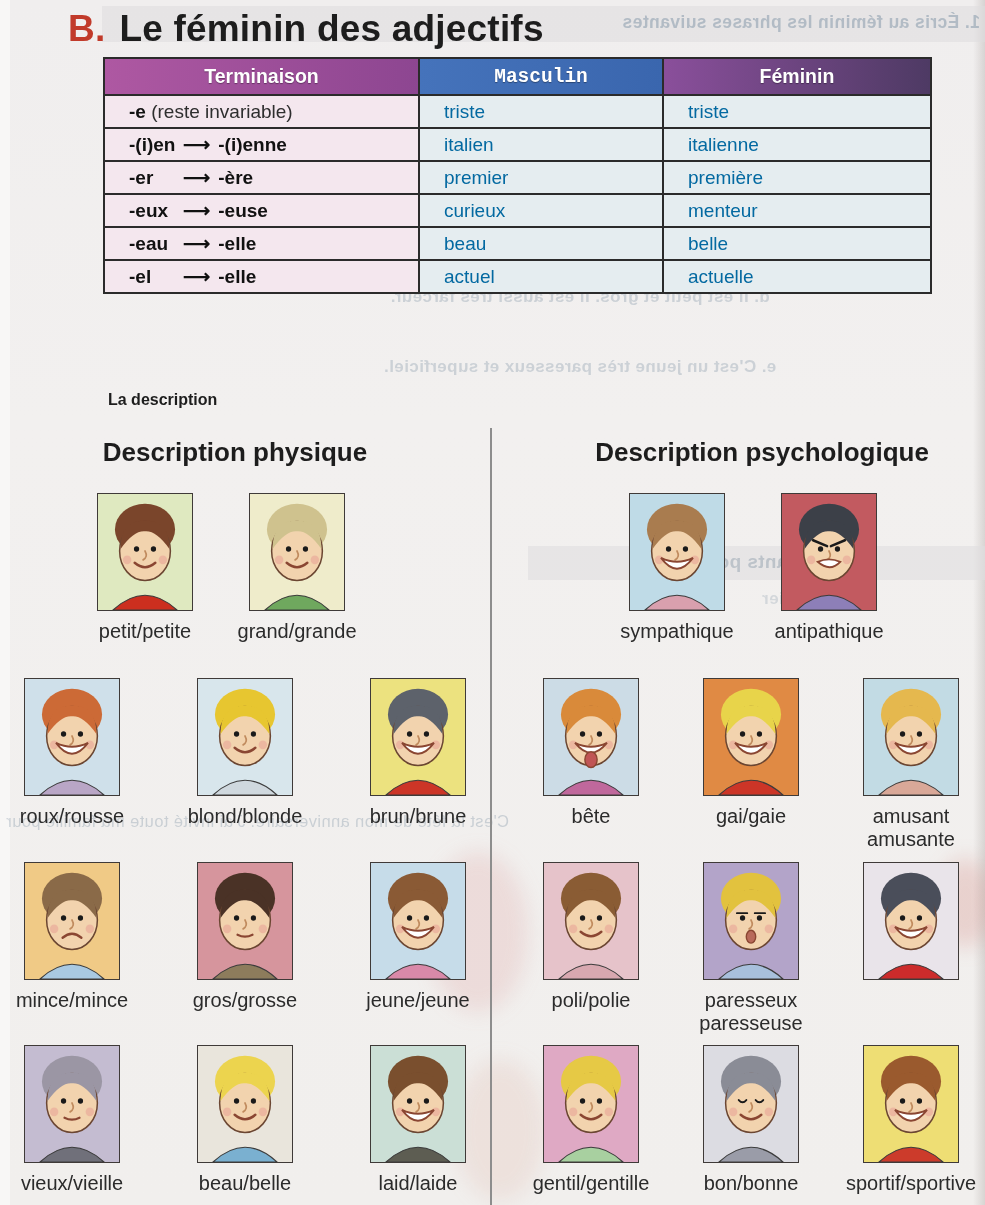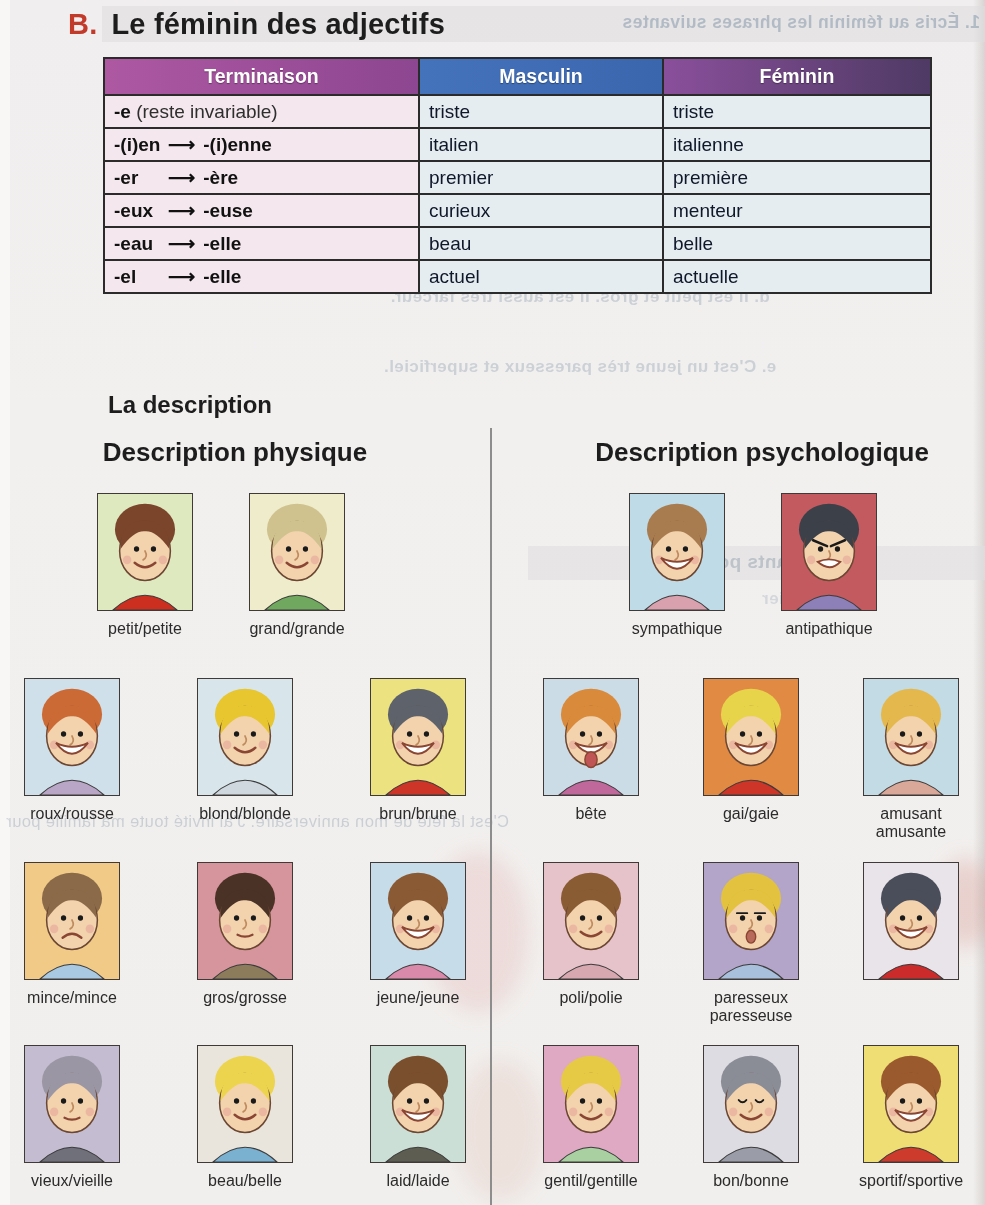--- a/index.html
+++ b/index.html
@@ -5,59 +5,59 @@
   html,body{margin:0;padding:0;}
   .page{position:relative;width:985px;height:1205px;overflow:hidden;
         background:linear-gradient(180deg,#f0eeee 0%,#f2f0ef 35%,#f1efed 100%);
         font-family:"Liberation Sans",sans-serif;color:#1d1d1d;}
   .edge-left{position:absolute;left:0;top:0;width:10px;height:100%;background:#f8f7f6;}
   .edge-right{position:absolute;left:973px;top:0;width:12px;height:100%;
         background:linear-gradient(90deg,rgba(0,0,0,0),rgba(115,105,100,.20));}
   .title-band{position:absolute;left:102px;top:6px;width:883px;height:36px;background:rgba(222,220,222,.55);}
   .band-poss{position:absolute;left:528px;top:546px;width:457px;height:34px;background:rgba(224,221,224,.6);}
 
-  .title{position:absolute;left:68px;top:8px;margin:0;font-size:29px;font-weight:bold;letter-spacing:.2px;}
+  .title{position:absolute;left:68px;top:8px;margin:0;font-size:37px;font-weight:bold;letter-spacing:.2px;}
   .title .letter{color:#c13a2a;margin-right:14px;}
 
   
   .adj-table{position:absolute;left:103px;top:57px;width:815px;border-collapse:collapse;table-layout:fixed;}
   .adj-table th{height:33px;color:#fff;font-size:19.5px;font-weight:bold;border:2.5px solid #2b2b2b;
         text-shadow:0 1px 1px rgba(0,0,0,.35);}
   .adj-table th:nth-child(1){width:311px;}
-  .adj-table th:nth-child(2){width:240px;}
+  .adj-table th:nth-child(2){width:240px;font-family:Liberation Mono, monospace;}
   .adj-table th:nth-child(3){width:264px;}
-  .adj-table td{height:31px;border:2px solid #2b2b2b;padding:0 4px 0 9px;font-size:19px;vertical-align:middle;}
+  .adj-table td{height:31px;border:2px solid #2b2b2b;padding:0 4px 0 24px;font-size:19px;vertical-align:middle;}
   .c-term{background:#f4e7ee;color:#111;}
   .c-term .bold{font-weight:bold;}
   .c-term .pre{display:inline-block;min-width:54px;}
   .c-term .arw{font-weight:bold;margin:0 8px 0 0;}
   .c-term .note{font-weight:normal;color:#2e2e2e;}
-  .c-val{background:#e5edf0;color:#0f172a;}
-
-  .desc-title{position:absolute;left:108px;top:391px;margin:0;font-size:24px;font-weight:bold;}
+  .c-val{background:#e5edf0;color:#0369a1;}
+
+  .desc-title{position:absolute;left:108px;top:391px;margin:0;font-size:16px;font-weight:bold;}
   .divider{position:absolute;left:490px;top:428px;width:2px;height:777px;background:#8d8d8d;}
   .col-title{position:absolute;top:437px;margin:0;font-size:26px;font-weight:bold;text-align:center;}
   .left-title{left:0;width:470px;}
   .right-title{left:517px;width:490px;}
 
   
   .pic-col{position:absolute;top:493px;width:490px;height:712px;}
   .left-col{left:0;}
   .right-col{left:495px;}
   .pic-row{position:absolute;left:0;width:100%;display:flex;box-sizing:border-box;}
   .r1{top:0;} .r2{top:185px;} .r3{top:369px;} .r4{top:552px;}
   .two{justify-content:center;gap:56px;}
   .three{justify-content:space-between;padding:0 24px;}
   .left-col .two{transform:translateX(-24px);}
   .right-col .two{transform:translateX(13px);}
   .right-col .three{padding:0 26px 0 48px;}
   .fig{margin:0;width:96px;display:flex;flex-direction:column;align-items:center;}
   .card{width:96px;height:118px;border:1.5px solid #3f3a38;box-sizing:border-box;background:#fff;}
   .card svg{width:100%;height:100%;display:block;}
-  figcaption{margin-top:9px;font-size:16px;line-height:1.15;text-align:center;color:#2b2b2b;white-space:nowrap;}
+  figcaption{margin-top:9px;font-size:20px;line-height:1.15;text-align:center;color:#2b2b2b;white-space:nowrap;}
 
   
   .ghost{position:absolute;transform:scaleX(-1);color:#8fa0af;font-weight:bold;opacity:.38;
          letter-spacing:.4px;filter:blur(.7px);font-size:17px;white-space:nowrap;overflow:hidden;}
   .g-top{top:12px;left:608px;width:372px;font-size:17.5px;color:#7f94a6;opacity:.5;}
   .g-1{top:139px;left:248px;width:664px;text-align:center;}
   .g-2{top:213px;left:248px;width:664px;text-align:center;}
   .g-3{top:287px;left:248px;width:664px;text-align:center;}
   .g-4{top:357px;left:248px;width:664px;text-align:center;}
   .g-poss{top:551px;left:535px;width:440px;text-align:center;font-size:19px;opacity:.45;color:#8b9ba9;}

